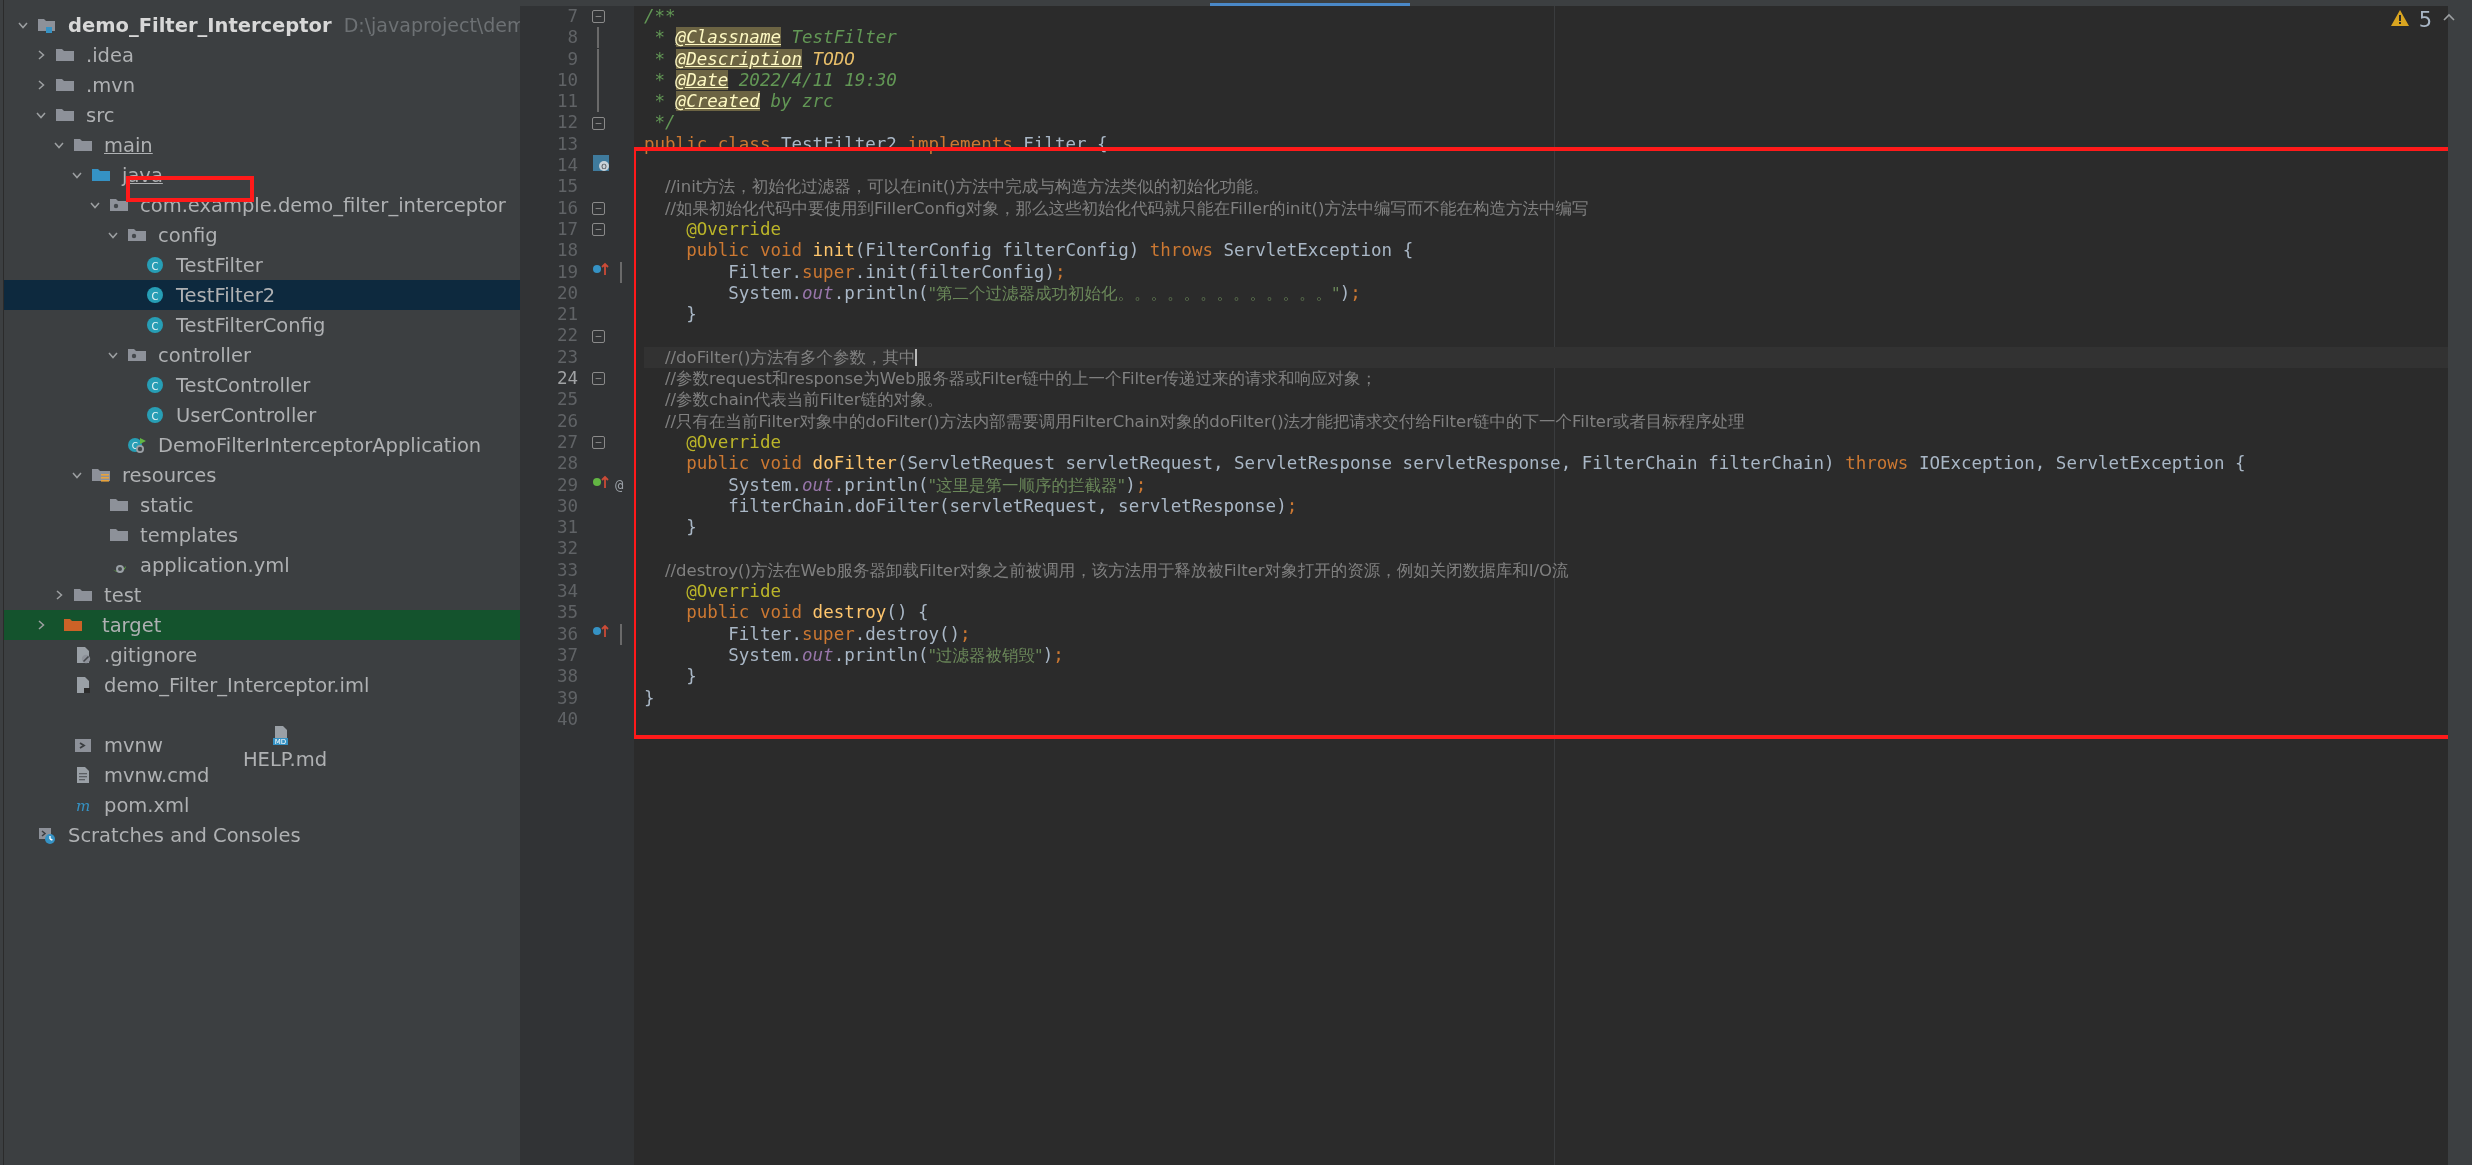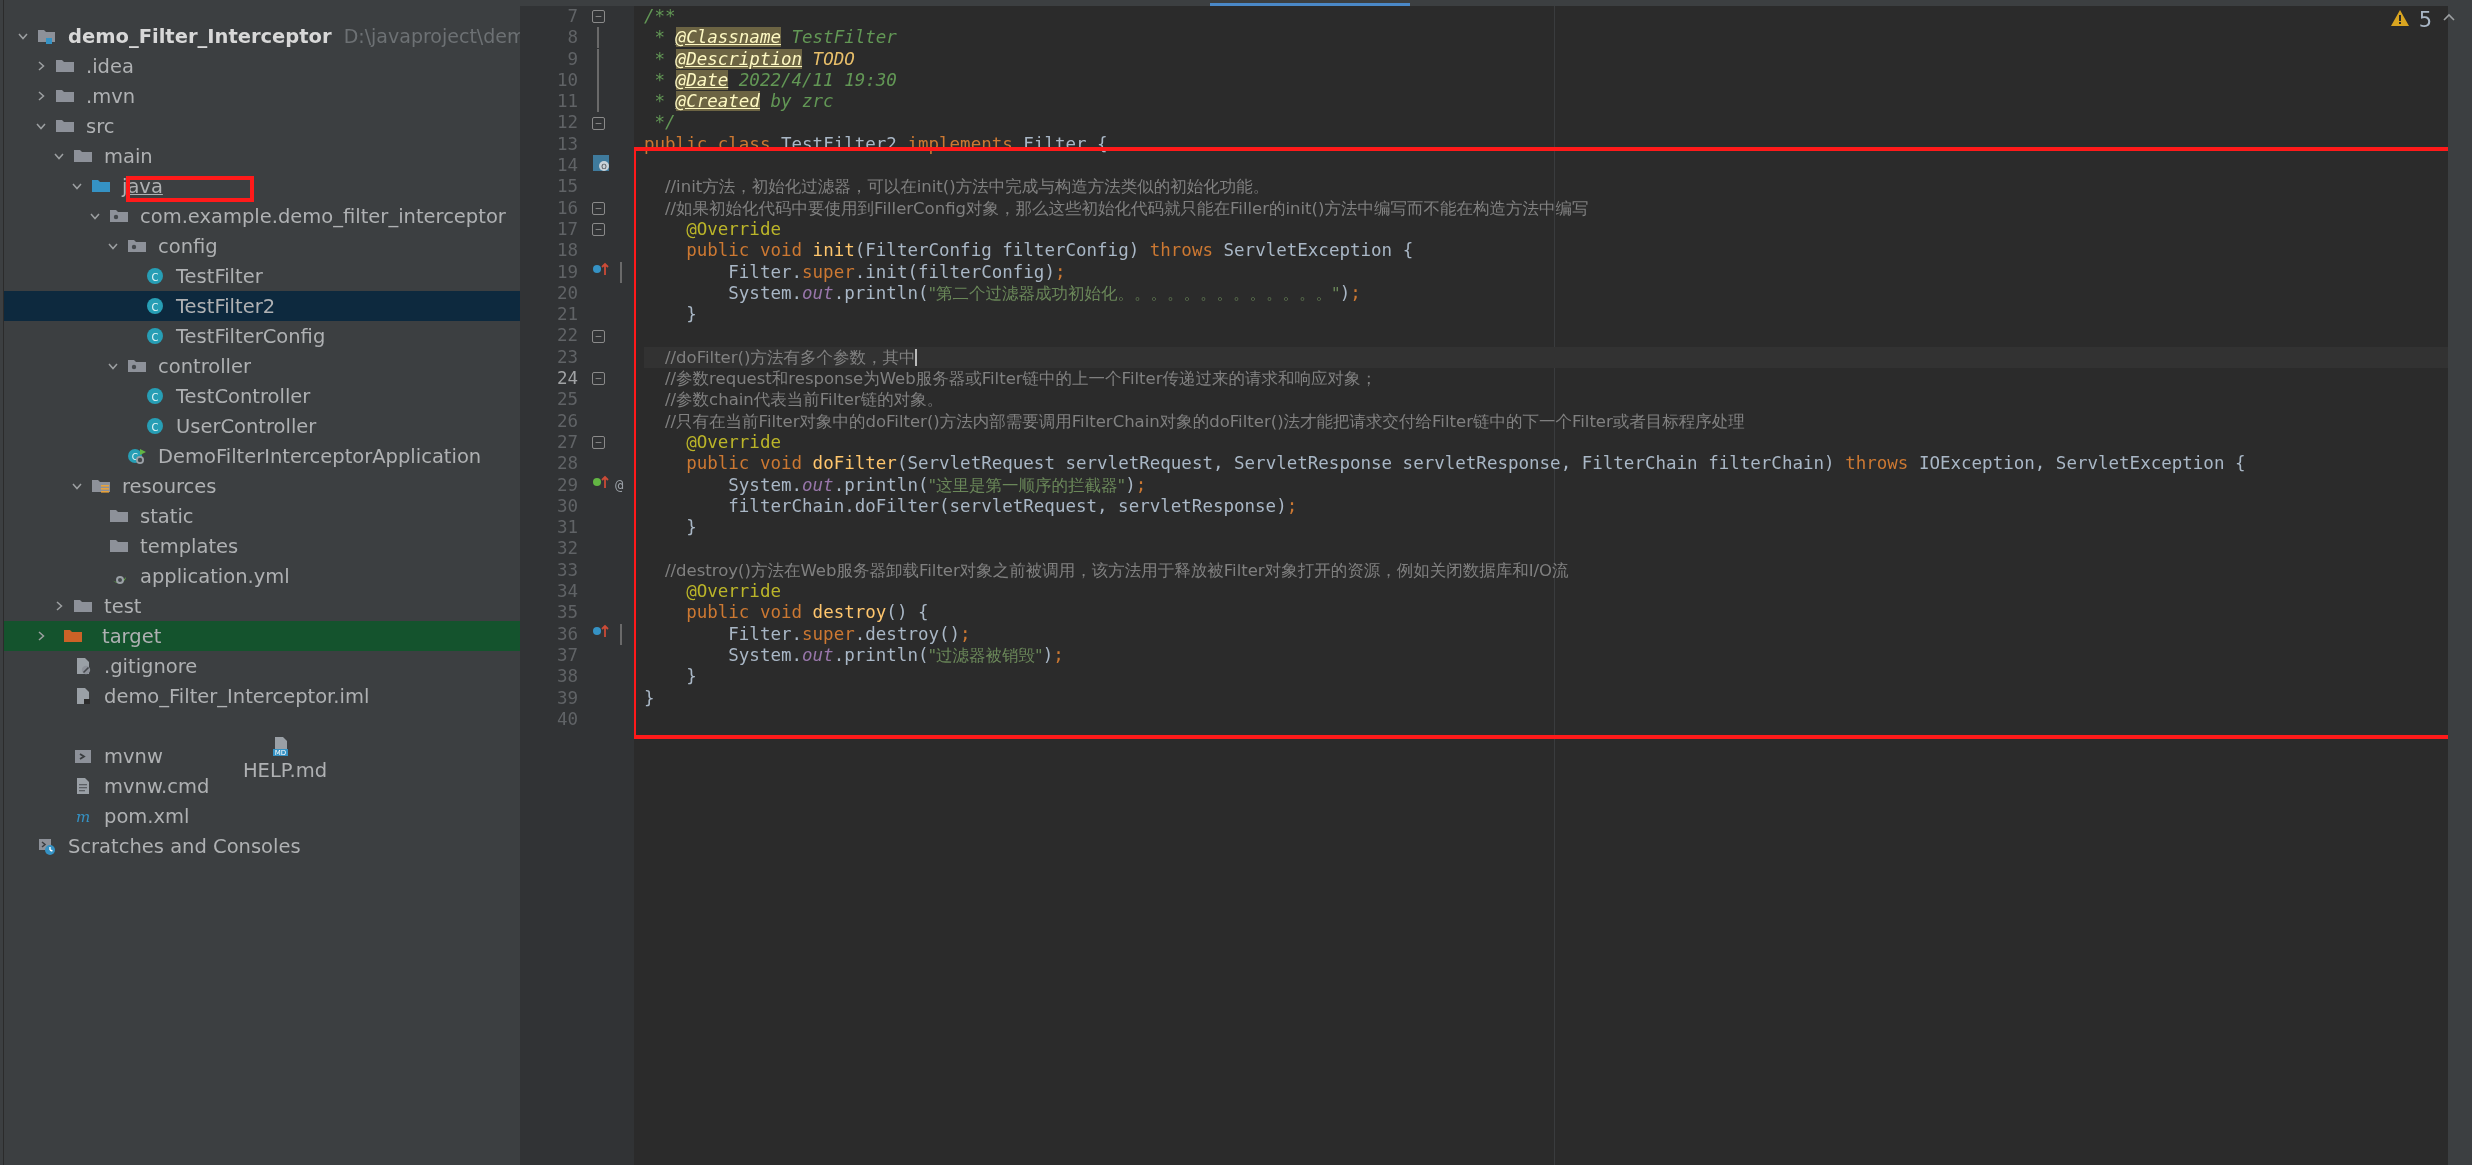--- a/index.html
+++ b/index.html
@@ -17,21 +17,21 @@
     width: 4px; background: #3c3f41; flex: 0 0 4px;
     border-right: 1px solid #2b2b2b;
   }
 
   
   .project-pane {
     width: 516px; flex: 0 0 516px;
     background: #3c3f41;
     position: relative;
     overflow: hidden;
-    padding-top: 21px;
+    padding-top: 10px;
   }
   .tree-row {
     height: 30px;
     display: flex; align-items: center;
     white-space: nowrap;
     color: #afb1b3;
     font-size: 19.5px;
     position: relative;
   }
   .tree-row.selected { background: #0d293e; }
@@ -217,21 +217,21 @@
               <polyline points="3,5 7,9.5 11,5" fill="none" stroke="#9da0a2" stroke-width="1.5"></polyline>
             </svg>
           </span>
           <span class="icn">
             <svg width="22" height="22" viewBox="0 0 22 22">
               <path d="M2 5h6l2 2h10v10H2z" fill="#8d9199"></path>
             </svg>
           </span>
           <span class="label">src</span>
         </div>
-        <div class="tree-row" style="padding-left: 44px;">
+        <div class="tree-row" style="padding-left: 44px; text-decoration: underline;">
           <span class="arrow">
             <svg width="14" height="14" viewBox="0 0 14 14">
               <polyline points="3,5 7,9.5 11,5" fill="none" stroke="#9da0a2" stroke-width="1.5"></polyline>
             </svg>
           </span>
           <span class="icn">
             <svg width="22" height="22" viewBox="0 0 22 22">
               <path d="M2 5h6l2 2h10v10H2z" fill="#8d9199"></path>
             </svg>
           </span>

